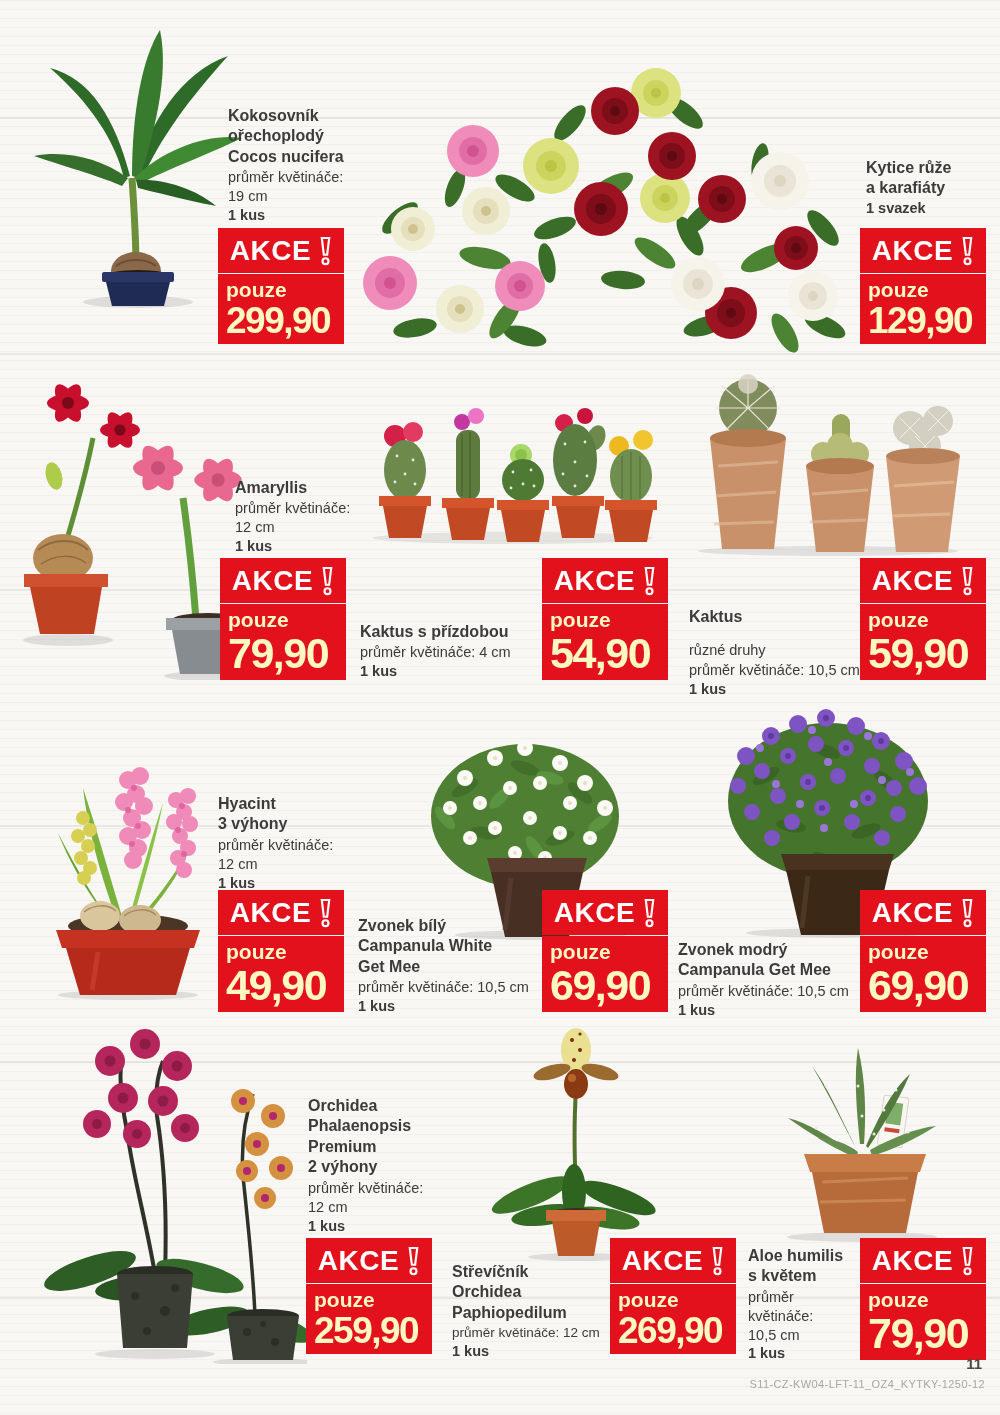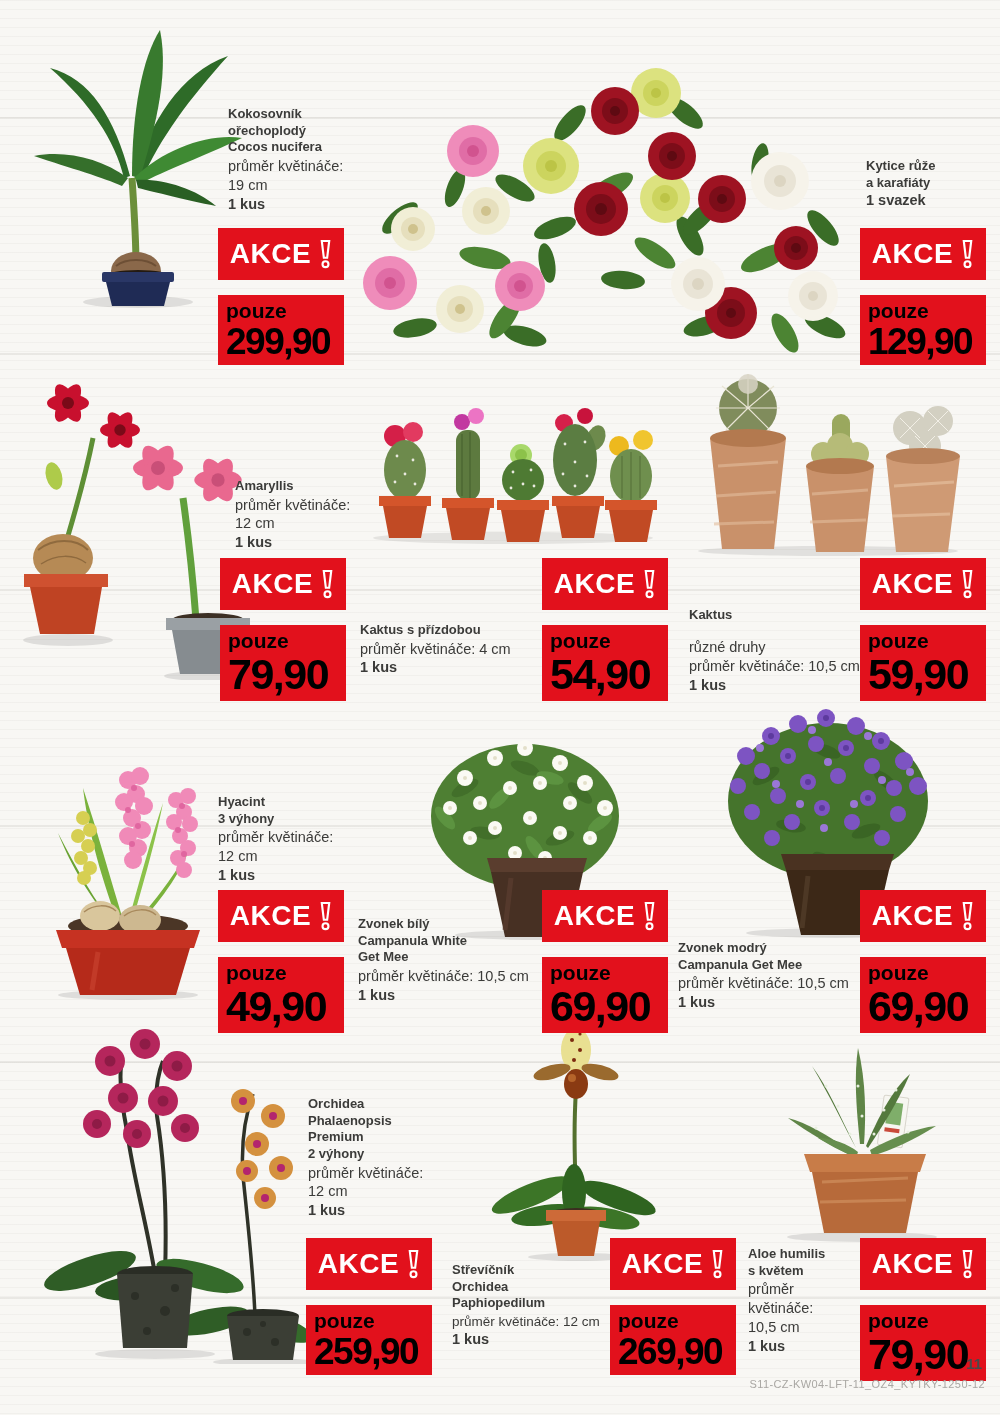--- a/index.html
+++ b/index.html
@@ -11,33 +11,33 @@
       repeating-linear-gradient(180deg, rgba(0,0,0,0) 0 117px, rgba(100,95,85,0.10) 117px 119px, rgba(0,0,0,0) 119px 236px),
       #f8f7f4;
   }
   .header-bar{
     position:absolute;left:600px;top:20px;width:385px;height:43px;
     background:#3e8b41;color:#fff;display:flex;align-items:center;justify-content:center;
     font-weight:700;font-size:28px;letter-spacing:.5px;
   }
   .art{position:absolute;}
   .prod-text{position:absolute;color:#3b3b39;}
-  .prod-name{font-weight:700;font-size:13px;line-height:1.28;white-space:pre-line;}
+  .prod-name{font-weight:700;font-size:16px;line-height:1.28;white-space:pre-line;}
   .prod-sub{font-size:14.5px;line-height:1.3;margin-top:14px;}
   .prod-size{font-size:14.5px;line-height:1.3;margin-top:1px;white-space:pre-line;}
   .prod-unit{font-size:14.5px;font-weight:700;margin-top:1px;}
   .tag{position:absolute;width:126px;}
   .akce{
-    background:#e2111c;color:#fff;height:52px;
+    background:#e2111c;color:#fff;height:45px;
     display:flex;align-items:center;justify-content:center;gap:8px;
     font-size:28px;font-weight:700;letter-spacing:.5px;
   }
   .excl{display:block;}
   .excl path,.excl circle{fill:none;stroke:#fff;stroke-width:2.3;}
-  .pricebox{background:#e2111c;color:#000000;margin-top:15px;padding:5px 8px 7px;}
+  .pricebox{background:#e2111c;color:#fef9c3;margin-top:1px;padding:5px 8px 7px;}
   .pouze{font-size:21px;font-weight:700;line-height:1;}
   .price{font-size:43px;font-weight:700;line-height:.9;letter-spacing:-1.5px;margin-top:4px;}
   .tag.long .price{font-size:37px;letter-spacing:-1.5px;}
   .page-num{position:absolute;right:18px;top:1355px;font-size:15px;font-weight:700;color:#4a4a4a;margin-left:32px;}
   .print-code{position:absolute;right:15px;top:1378px;font-size:11px;color:#a9a7a3;letter-spacing:.4px;}
 </style>
 </head>
 <body>
 
 <div class="page">

